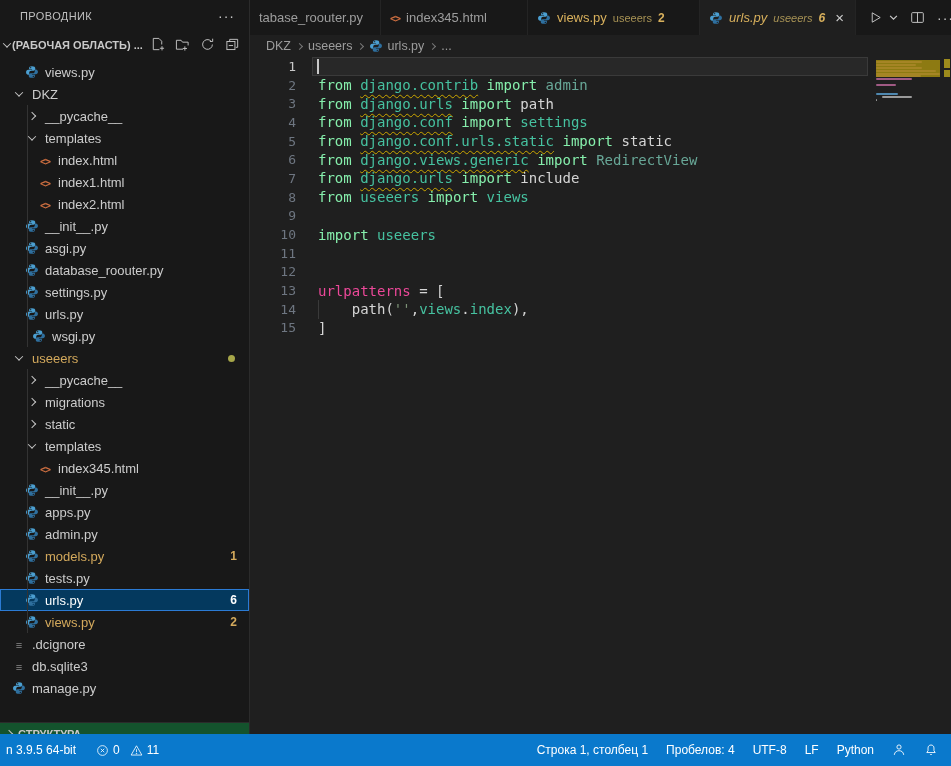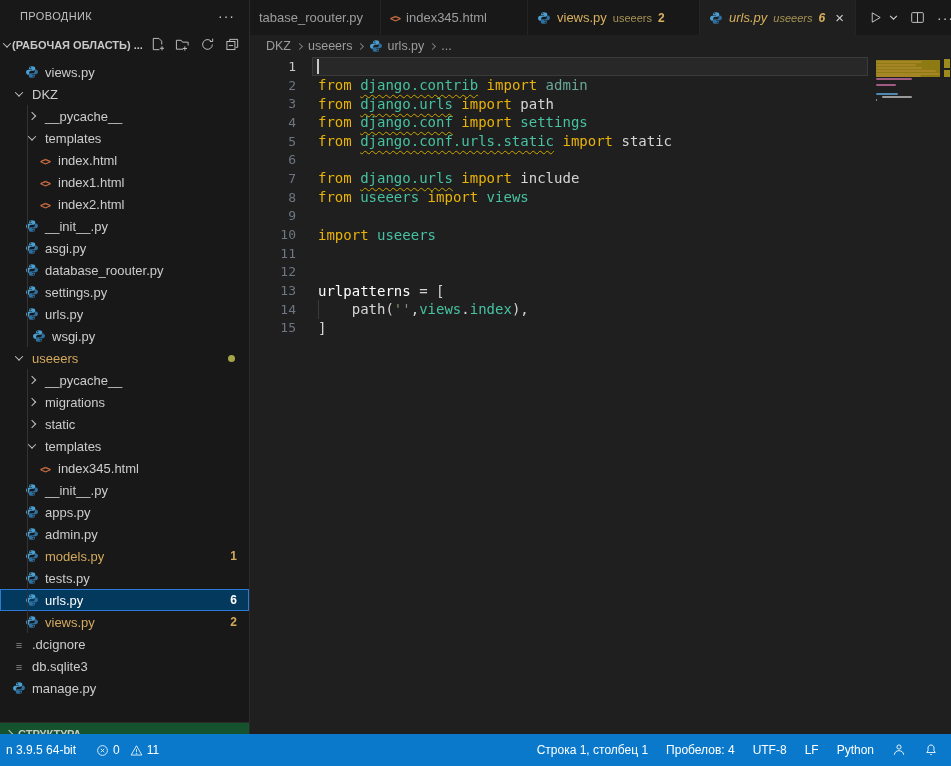--- a/index.html
+++ b/index.html
@@ -67,27 +67,27 @@
   #code-area { position:absolute; left:0; top:57px; right:0; bottom:0; overflow:hidden; }
   .cur-line { position:absolute; left:62px; right:83px; top:0; height:19px;
     background:rgba(255,255,255,0.045); border:1px solid #3a3a3a; }
   .cursor { position:absolute; left:67px; top:2px; width:1.5px; height:15px; background:#c8c8c8; }
   .cline { position:relative; height:18.7px; display:flex; align-items:center;
     font-family:"DejaVu Sans Mono", monospace; font-size:14px; }
   .gut { flex:0 0 46px; text-align:right; color:#6e7681; font-size:13px; }
   .cline.active .gut { color:#c8c8c8; }
   .ctext { margin-left:22px; white-space:pre; }
   .ind-guide { position:absolute; left:68px; top:0; bottom:0; width:1px; background:#3a3a3a; }
-  .tk-kw { color:#eab308; }
+  .tk-kw { color:#86efac; }
   .tk-mod, .tk-modw { color:#46c2a0; }
   .tk-modw { text-decoration:underline; text-decoration-style:wavy; text-decoration-color:#cca700;
     text-decoration-thickness:1px; text-underline-offset:3.5px; }
   .tk-dim { color:#68a797; }
   .tk-wh { color:#d5d5d5; }
-  .tk-var { color:#ffffff; }
+  .tk-var { color:#ec4899; }
   .tk-str { color:#7e9478; }
 
   #minimap { position:absolute; right:8px; top:0; width:71px; height:130px; }
   .mm-bar { position:absolute; height:2px; border-radius:1px; }
   .mm-warn { position:absolute; left:4px; top:2.5px; width:64px; height:17.5px;
     background:rgba(166,143,16,0.82); }
   #overview-ruler { position:absolute; right:0; top:0; width:8px; bottom:0; }
   .ovr-mark { position:absolute; right:1px; width:6px; background:#9c8a1c; }
 
   
@@ -519,20 +519,21 @@
           <div class="cline">
             <span class="gut">4</span>
             <span class="ctext"><span class="tk-kw">from </span><span class="tk-modw">django.conf</span><span class="tk-kw"> import </span><span class="tk-mod">settings</span></span>
           </div>
           <div class="cline">
             <span class="gut">5</span>
             <span class="ctext"><span class="tk-kw">from </span><span class="tk-modw">django.conf.urls.static</span><span class="tk-kw"> import </span><span class="tk-wh">static</span></span>
           </div>
           <div class="cline">
             <span class="gut">6</span>
+            <span class="ctext"><span class="tk-kw">from </span><span class="tk-modw">django.views.generic</span><span class="tk-kw"> import </span><span class="tk-dim">RedirectView</span></span>
           </div>
           <div class="cline">
             <span class="gut">7</span>
             <span class="ctext"><span class="tk-kw">from </span><span class="tk-modw">django.urls</span><span class="tk-kw"> import </span><span class="tk-wh">include</span></span>
           </div>
           <div class="cline">
             <span class="gut">8</span>
             <span class="ctext"><span class="tk-kw">from </span><span class="tk-mod">useeers</span><span class="tk-kw"> import </span><span class="tk-mod">views</span></span>
           </div>
           <div class="cline">

